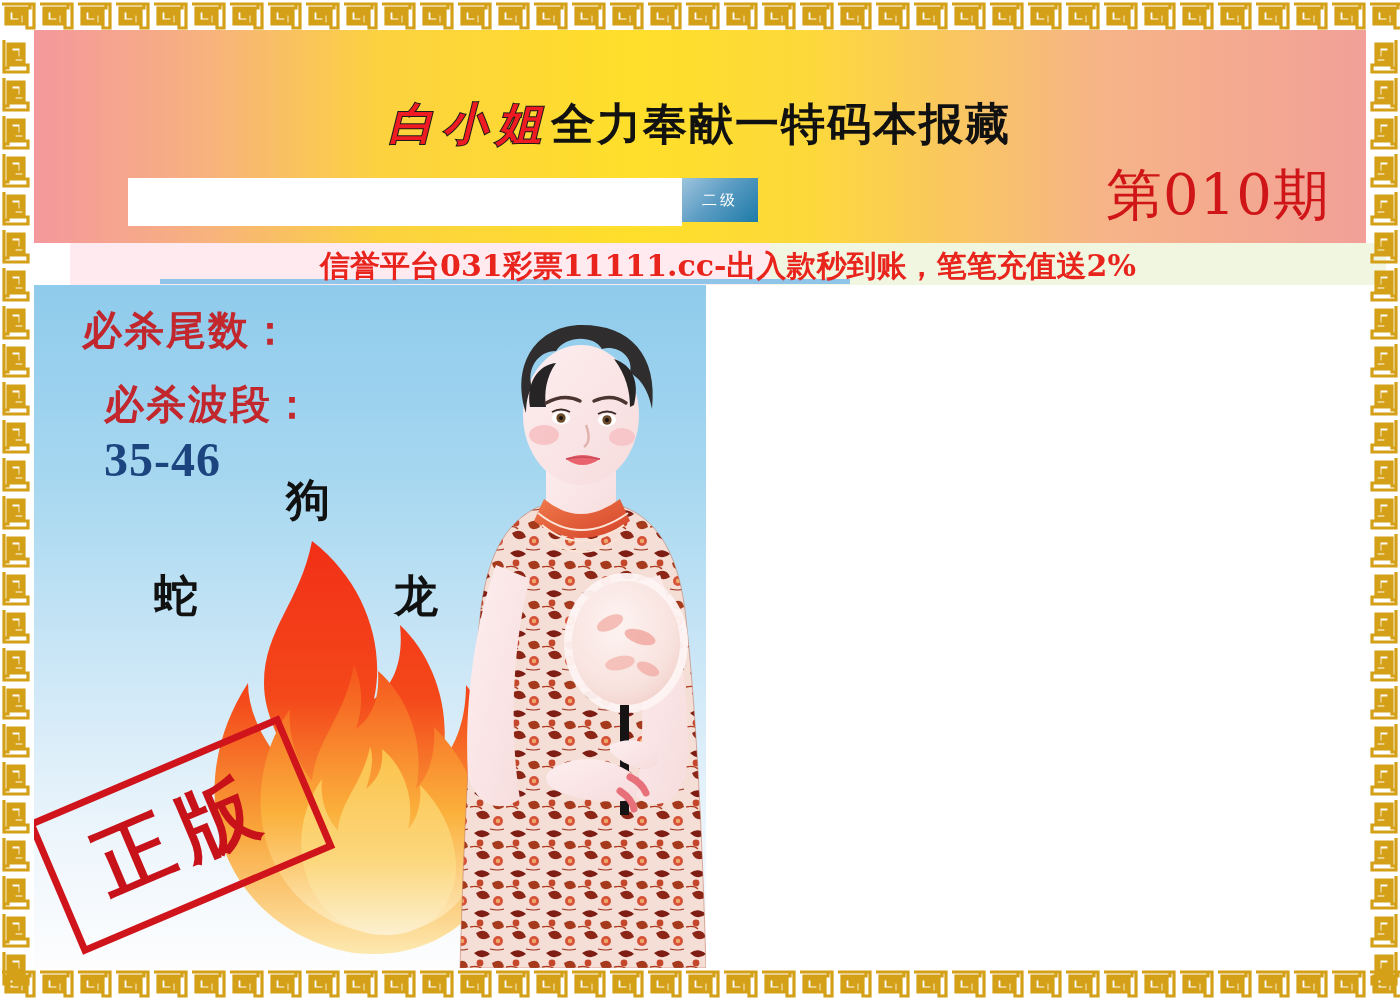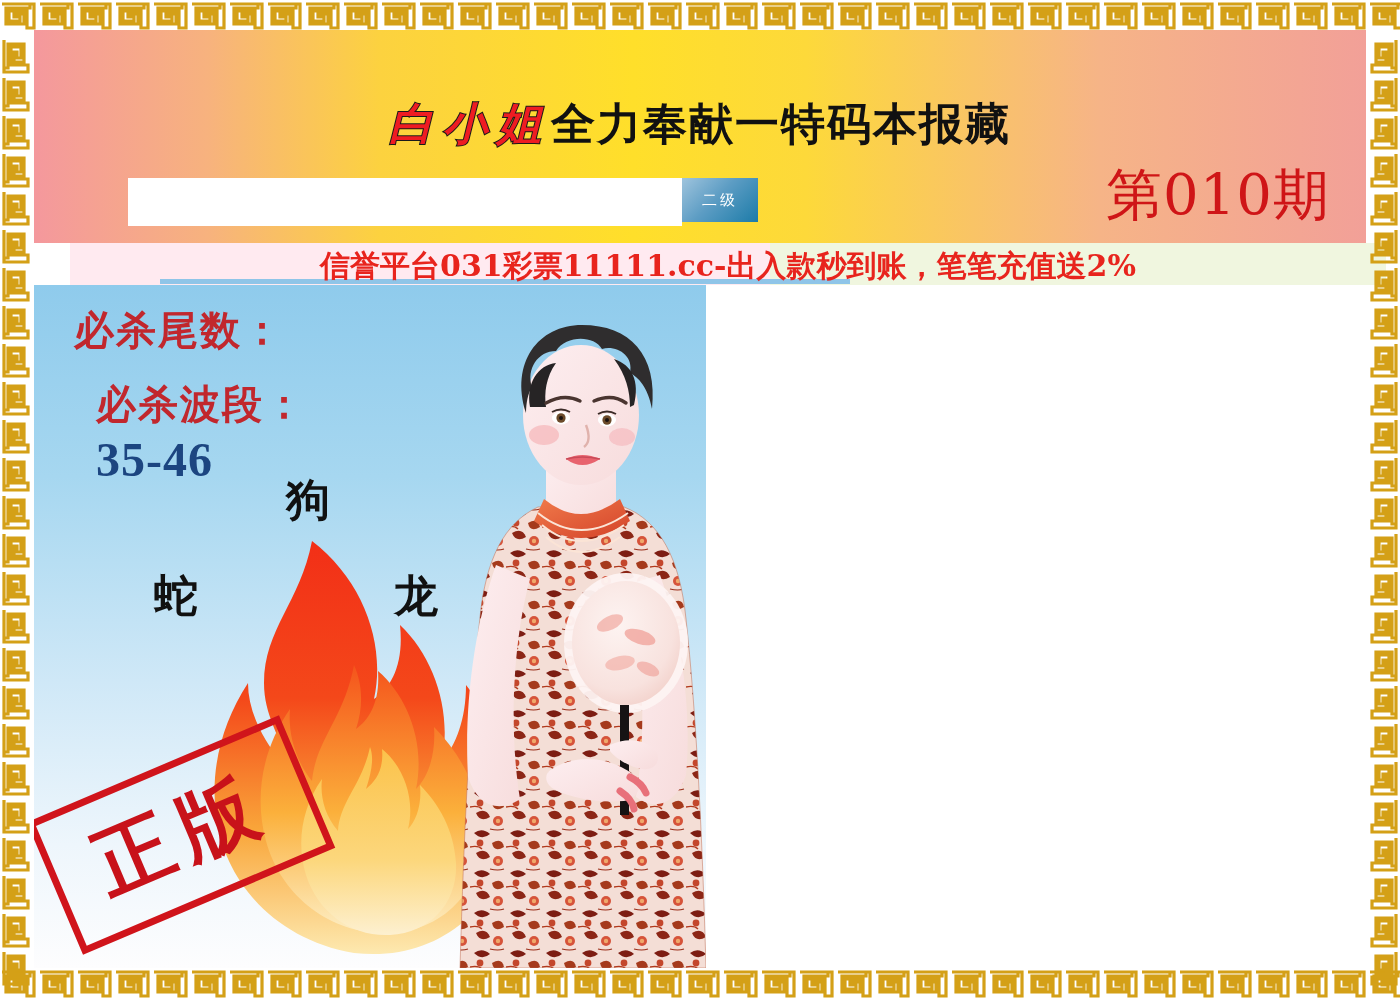--- a/index.html
+++ b/index.html
@@ -68,21 +68,21 @@
     font-size:30px;color:#e8241d;font-weight:700;white-space:nowrap;
     font-family:"DejaVu Serif","Liberation Serif",serif;letter-spacing:0px;
   }
 
   
   .left-panel{
     position:absolute;left:34px;top:285px;width:672px;height:683px;
     background:linear-gradient(180deg,#8fcbec 0%,#a6d7f0 28%,#cfe8f7 58%,#eef6fc 82%,#fdfdfe 100%);
     overflow:hidden;
   }
-  .kill-row{position:absolute;display:flex;align-items:baseline;white-space:nowrap;}
+  .kill-row{position:absolute;display:flex;align-items:baseline;white-space:nowrap;margin-left:8px;}
   .kill-row .lbl{
     font-size:40px;color:#c1272d;font-weight:700;letter-spacing:2px;
     font-family:"DejaVu Sans","Liberation Sans",sans-serif;
   }
   .kill-row .val{
     font-size:48px;color:#1c4580;font-weight:700;letter-spacing:1px;
     font-family:"DejaVu Sans","Liberation Sans",sans-serif;
   }
   #kill-tail{left:40px;top:18px;}
   #kill-tail .val{margin-left:46px;}

